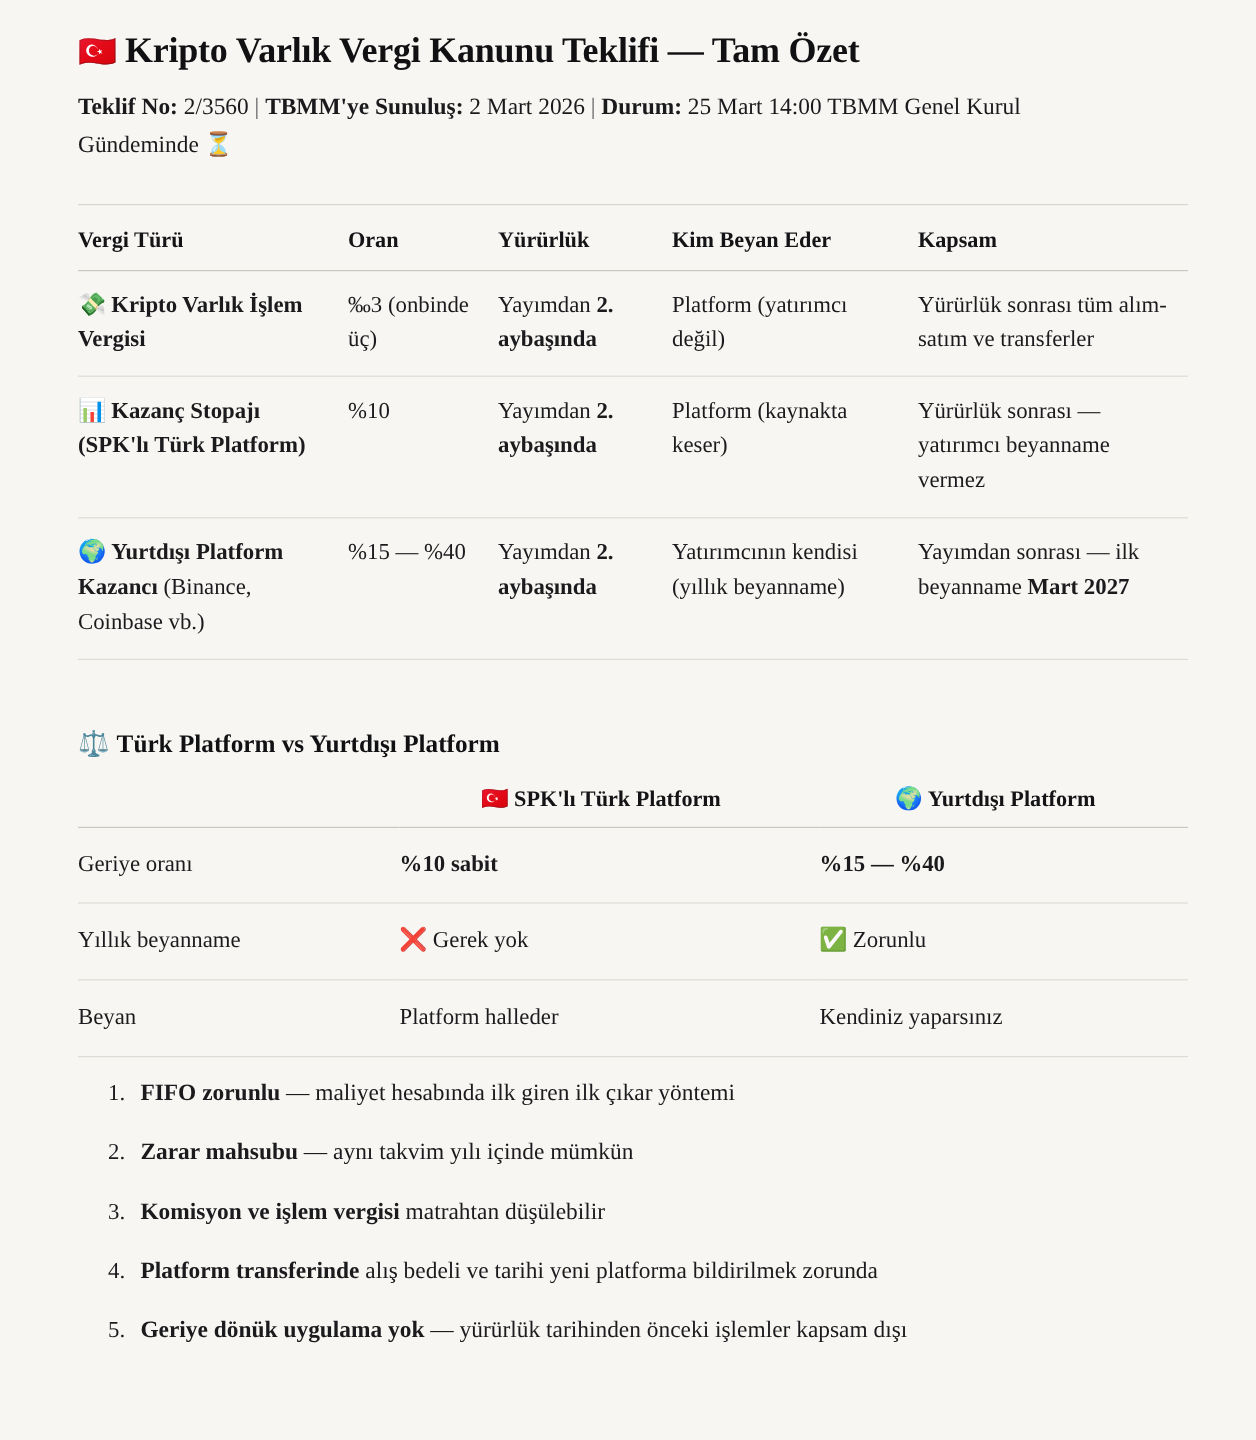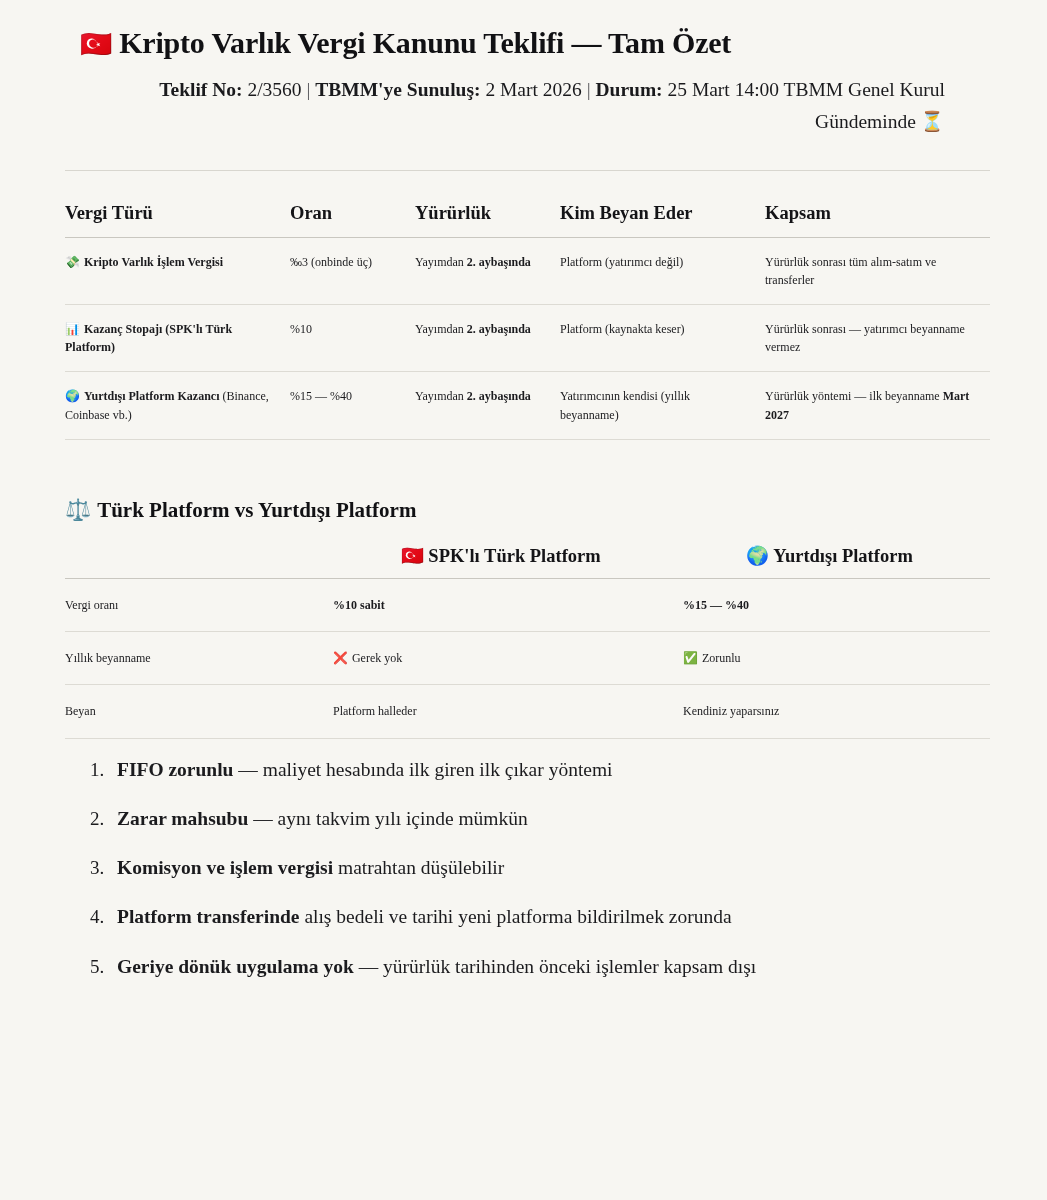--- a/index.html
+++ b/index.html
@@ -19,32 +19,31 @@
     box-sizing: border-box;
     padding: 18px 57px 30px 65px;
   }
 
   
   .doc-title {
     font-size: 30px;
     font-weight: bold;
     line-height: 1.28;
     letter-spacing: -0.2px;
-    margin: 6px 0 12px 15px;
+    margin: 6px 0 12px 0;
     color: #111114;
   }
   .doc-title .flag { font-size: 26px; margin-right: 7px; }
 
   .doc-subtitle {
     font-size: 19.5px;
     line-height: 1.62;
     margin: 0 0 0 0;
     color: #1a1a1d;
     max-width: 880px;
-    text-align: right;
   }
   .doc-subtitle b { font-weight: bold; }
   .sep { color: #5a5a5e; }
 
   .rule {
     border: 0;
     border-top: 1px solid #d8d6cf;
     margin: 32px 0 0 0;
     height: 0;
   }
@@ -59,32 +58,32 @@
     text-align: left;
     font-weight: bold;
     font-size: 18.5px;
     padding: 0 14px 13px 0;
     vertical-align: bottom;
     color: #141417;
     border-bottom: 1.6px solid #c9c7c0;
   }
   table.grid td {
     text-align: left;
-    font-size: 12px;
+    font-size: 19px;
     line-height: 1.52;
     padding: 15px 14px 15px 0;
     vertical-align: top;
     color: #1b1b1e;
     border-bottom: 1px solid #dddbd4;
   }
   table.grid td b, table.grid th b { font-weight: bold; }
   .icn { margin-right: 4px; }
 
   
-  #tax-table { margin-top: 32px; }
+  #tax-table { margin-top: 20px; }
   #tax-table col.c1 { width: 225px; }
   #tax-table col.c2 { width: 125px; }
   #tax-table col.c3 { width: 145px; }
   #tax-table col.c4 { width: 205px; }
   #tax-table col.c5 { width: auto; }
 
   
   .section-head {
     font-size: 21px;
     font-weight: bold;
@@ -185,21 +184,21 @@
       <tr>
         <td>
           <span class="icn">🌍</span><b>Yurtdışı Platform Kazancı</b><span> (Binance, Coinbase vb.)</span>
         </td>
         <td>%15 — %40</td>
         <td>
           <span>Yayımdan </span><b>2. aybaşında</b>
         </td>
         <td>Yatırımcının kendisi (yıllık beyanname)</td>
         <td>
-          <span>Yürürlük yöntemi — ilk beyanname </span><b>Mart 2027</b>
+          <span>Yayımdan sonrası — ilk beyanname </span><b>Mart 2027</b>
         </td>
       </tr>
     </tbody>
   </table>
 
   <h2 class="section-head">
     <span class="icn">⚖️</span><span>Türk Platform vs Yurtdışı Platform</span>
   </h2>
 
   <table class="grid" id="cmp-table">
@@ -214,21 +213,21 @@
         <th>
           <span class="icn">🇹🇷</span><span>SPK'lı Türk Platform</span>
         </th>
         <th>
           <span class="icn">🌍</span><span>Yurtdışı Platform</span>
         </th>
       </tr>
     </thead>
     <tbody>
       <tr>
-        <td class="rowlabel">Vergi oranı</td>
+        <td class="rowlabel">Geriye oranı</td>
         <td><b>%10 sabit</b></td>
         <td><b>%15 — %40</b></td>
       </tr>
       <tr>
         <td class="rowlabel">Yıllık beyanname</td>
         <td>
           <span class="icn">❌</span><span>Gerek yok</span>
         </td>
         <td>
           <span class="icn">✅</span><span>Zorunlu</span>

